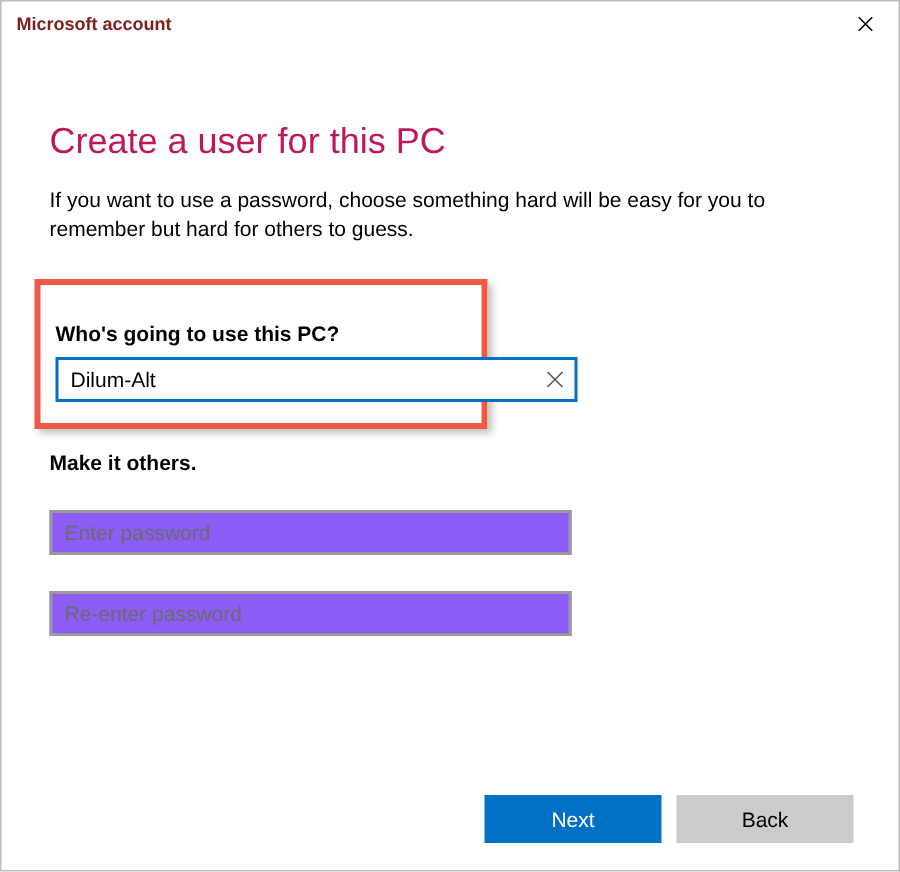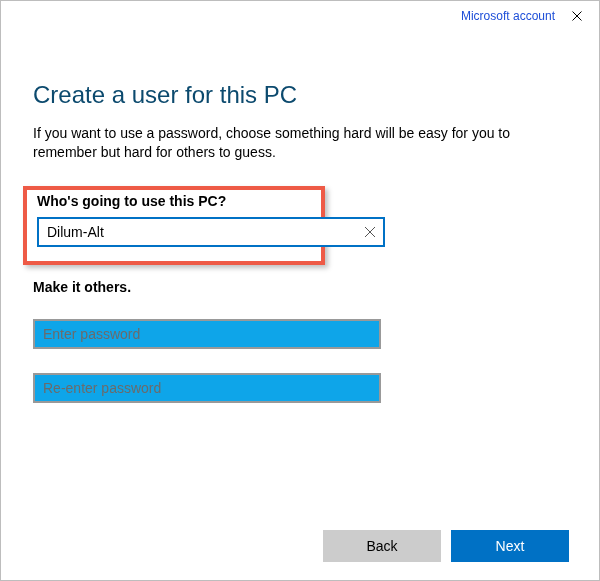--- a/index.html
+++ b/index.html
@@ -12,24 +12,25 @@
     border: 1px solid #bdbdbd;
     position: relative;
     color: #000;
   }
 
   
   .titlebar {
     height: 30px;
     display: flex;
     align-items: center;
-    justify-content: flex-end;
+    justify-content: space-between;
     padding: 0 0 0 10px;
     font-size: 12px;
-    color: #1d4ed8;
+    color: #7f1d1d;
+    font-weight: bold;
   }
   .titlebar .title { }
   .titlebar .close {
     width: 44px;
     height: 30px;
     display: flex;
     align-items: center;
     justify-content: center;
     cursor: pointer;
     color: #000;
@@ -37,39 +38,39 @@
   .titlebar .close svg { display:block; }
 
   .content {
     padding: 30px 32px 0 32px;
   }
 
   h1.page-title {
     font-size: 24px;
     font-weight: 400;
     margin: 20px 0 15px 0;
-    color: #0c4a6e;
+    color: #be185d;
   }
 
   p.subtitle {
     font-size: 14px;
     color: #000;
     line-height: 1.35;
     margin: 0 0 24px 0;
   }
 
   .section-label {
     font-size: 14px;
     font-weight: 600;
     margin: 0 0 8px 0;
   }
 
   .highlight-box {
     border: 4px solid #ee5a46;
-    padding: 3px 10px 14px 10px;
+    padding: 24px 10px 14px 10px;
     width: 302px;   
     margin-left: -10px;
     margin-bottom: 14px;
     box-shadow: 3px 3px 5px rgba(0,0,0,0.25);
   }
 
   .field-wrap {
     position: relative;
   }
   .username-input {
@@ -99,21 +100,21 @@
   .clear-x svg{display:block;}
 
   .pw-input {
     width: 348px;
     height: 30px;
     border: 2px solid #999999;
     padding: 0 8px;
     font-size: 14px;
     font-family: inherit;
     color:#000;
-    background:#0ea5e9;
+    background:#8b5cf6;
     outline:none;
     display:block;
     margin-bottom: 10px;
     margin-top: 24px;
   }
   .pw-input::placeholder { color:#6b6b6b; }
 
   .footer {
     position:absolute;
     bottom: 18px;
@@ -168,15 +169,15 @@
 
   <div class="section-label">Make it others.</div>
 
   <input type="password" class="pw-input" placeholder="Enter password" style="">
 
   <input type="password" class="pw-input" placeholder="Re-enter password" style="">
 
 </div>
 
 <div class="footer">
+  <button class="btn primary">Next</button>
   <button class="btn secondary">Back</button>
-  <button class="btn primary">Next</button>
 </div>
 
 </body></html>

